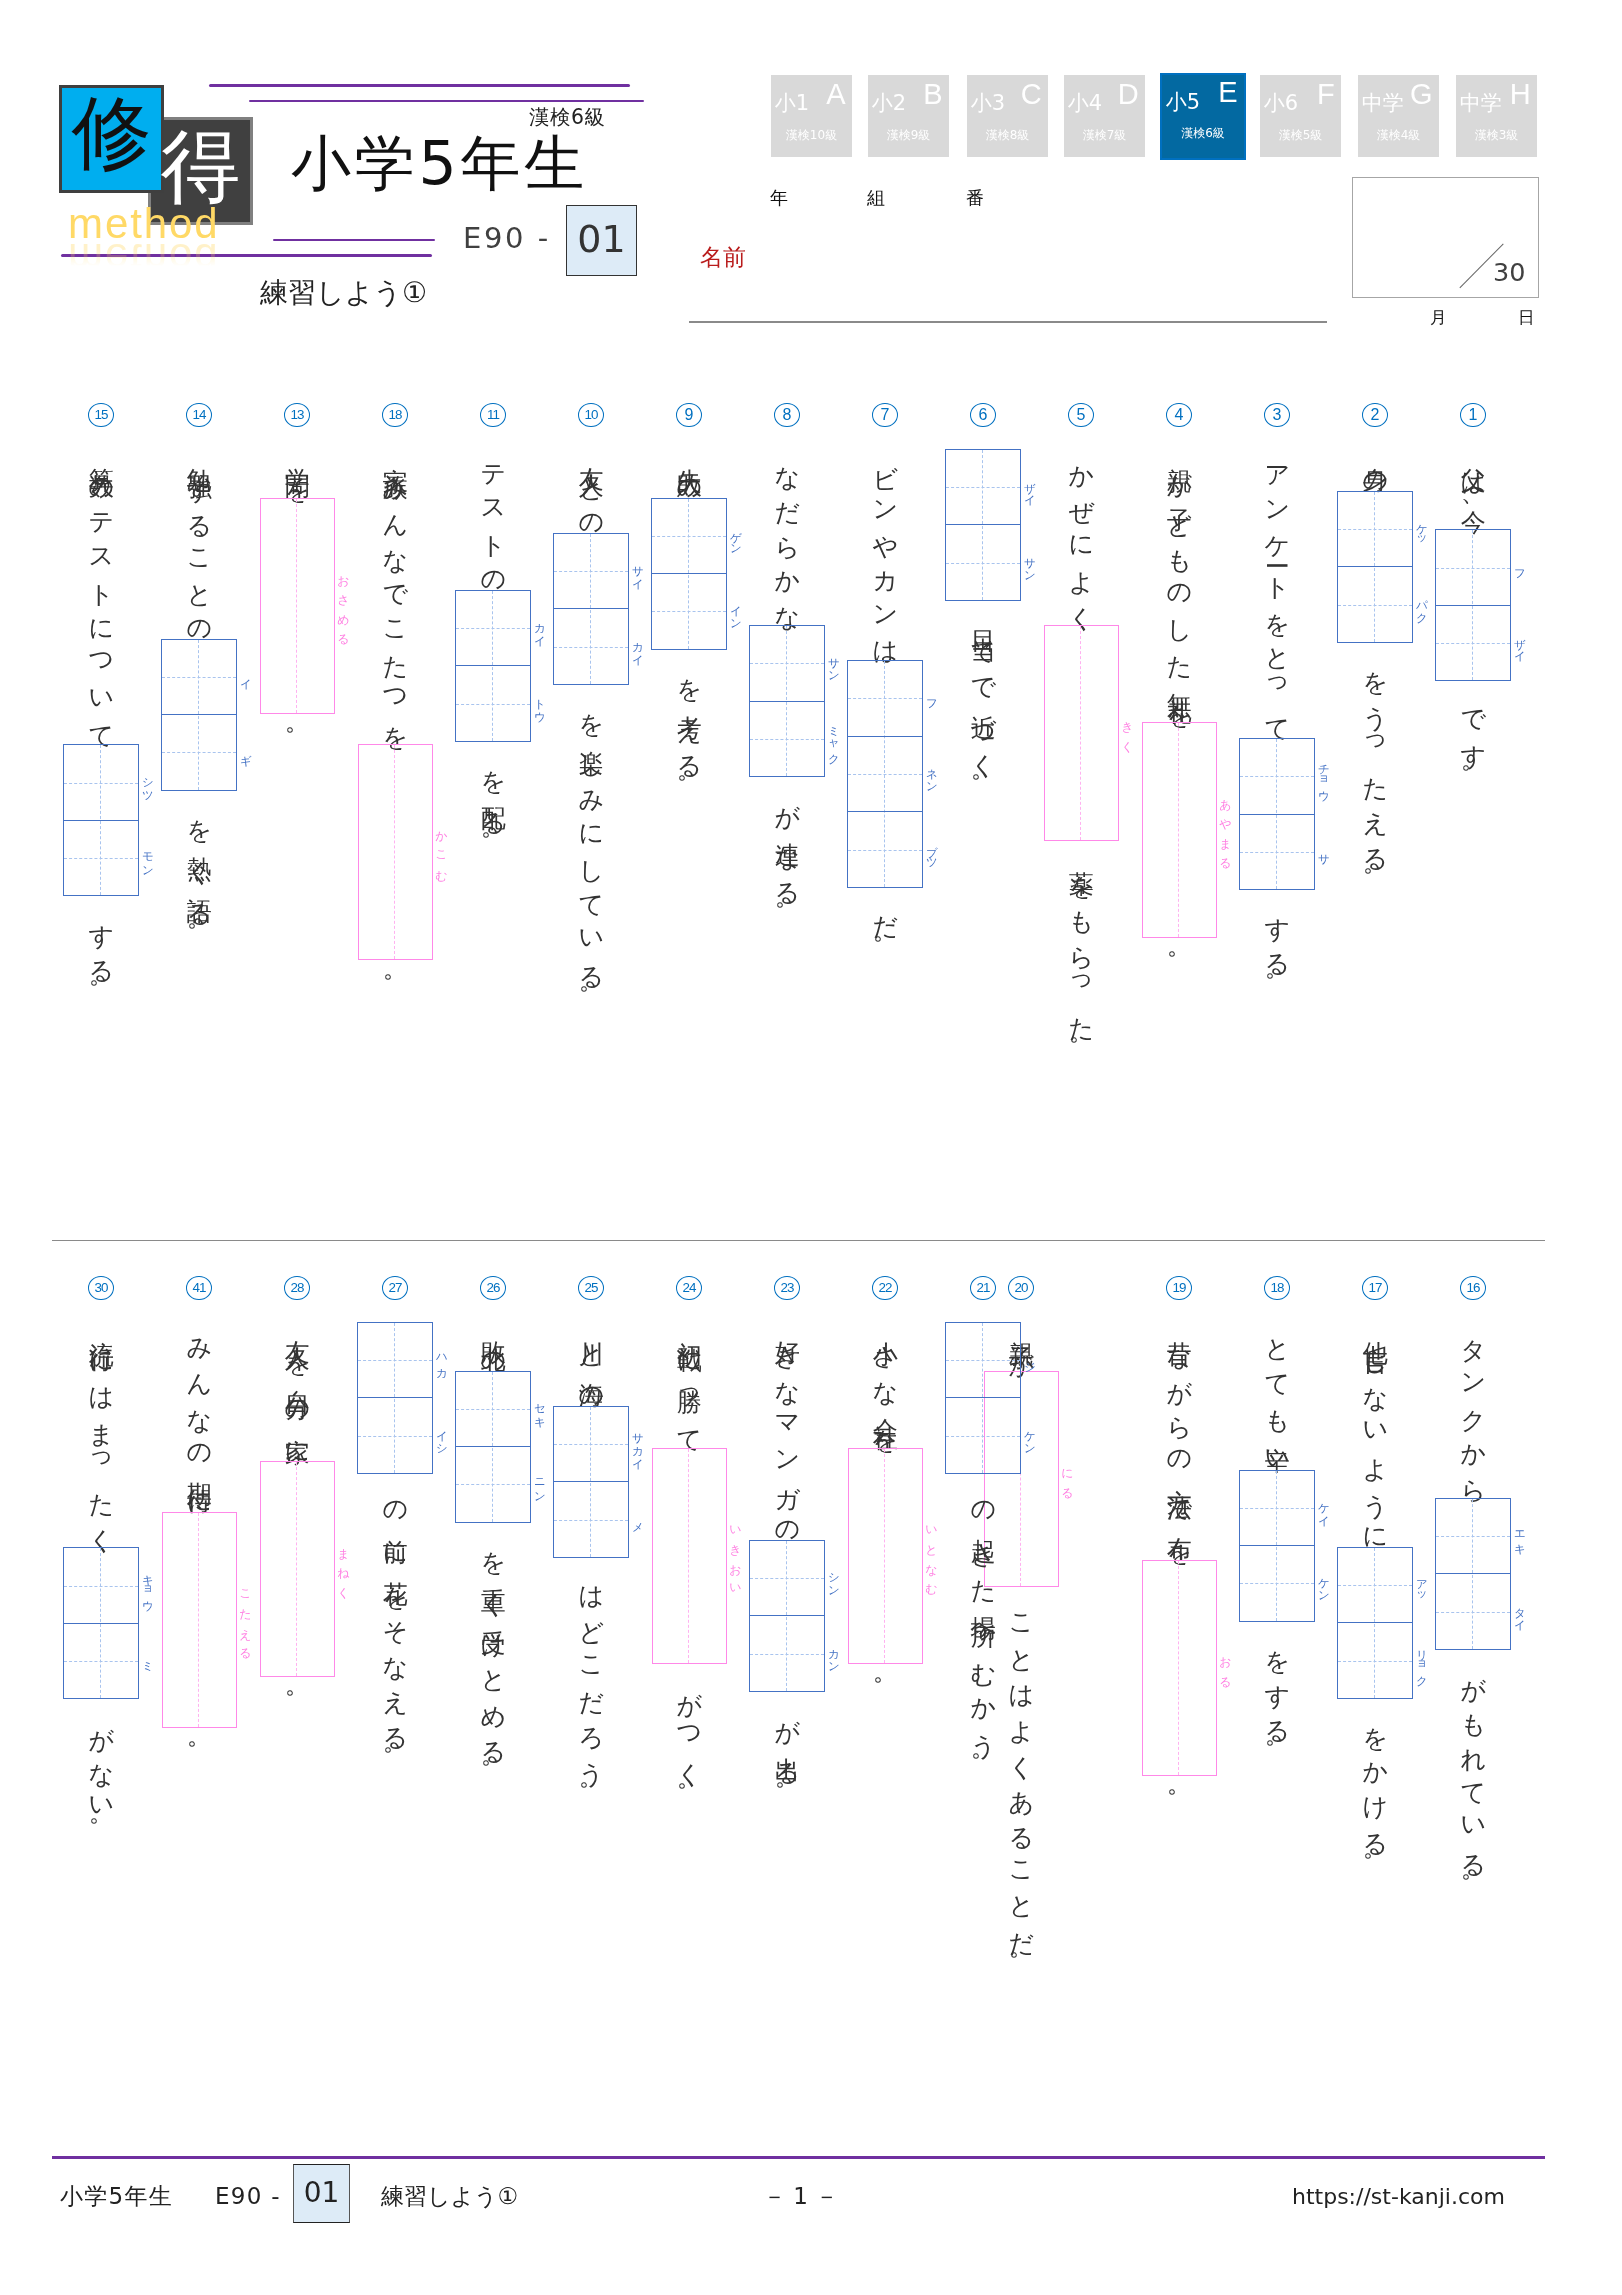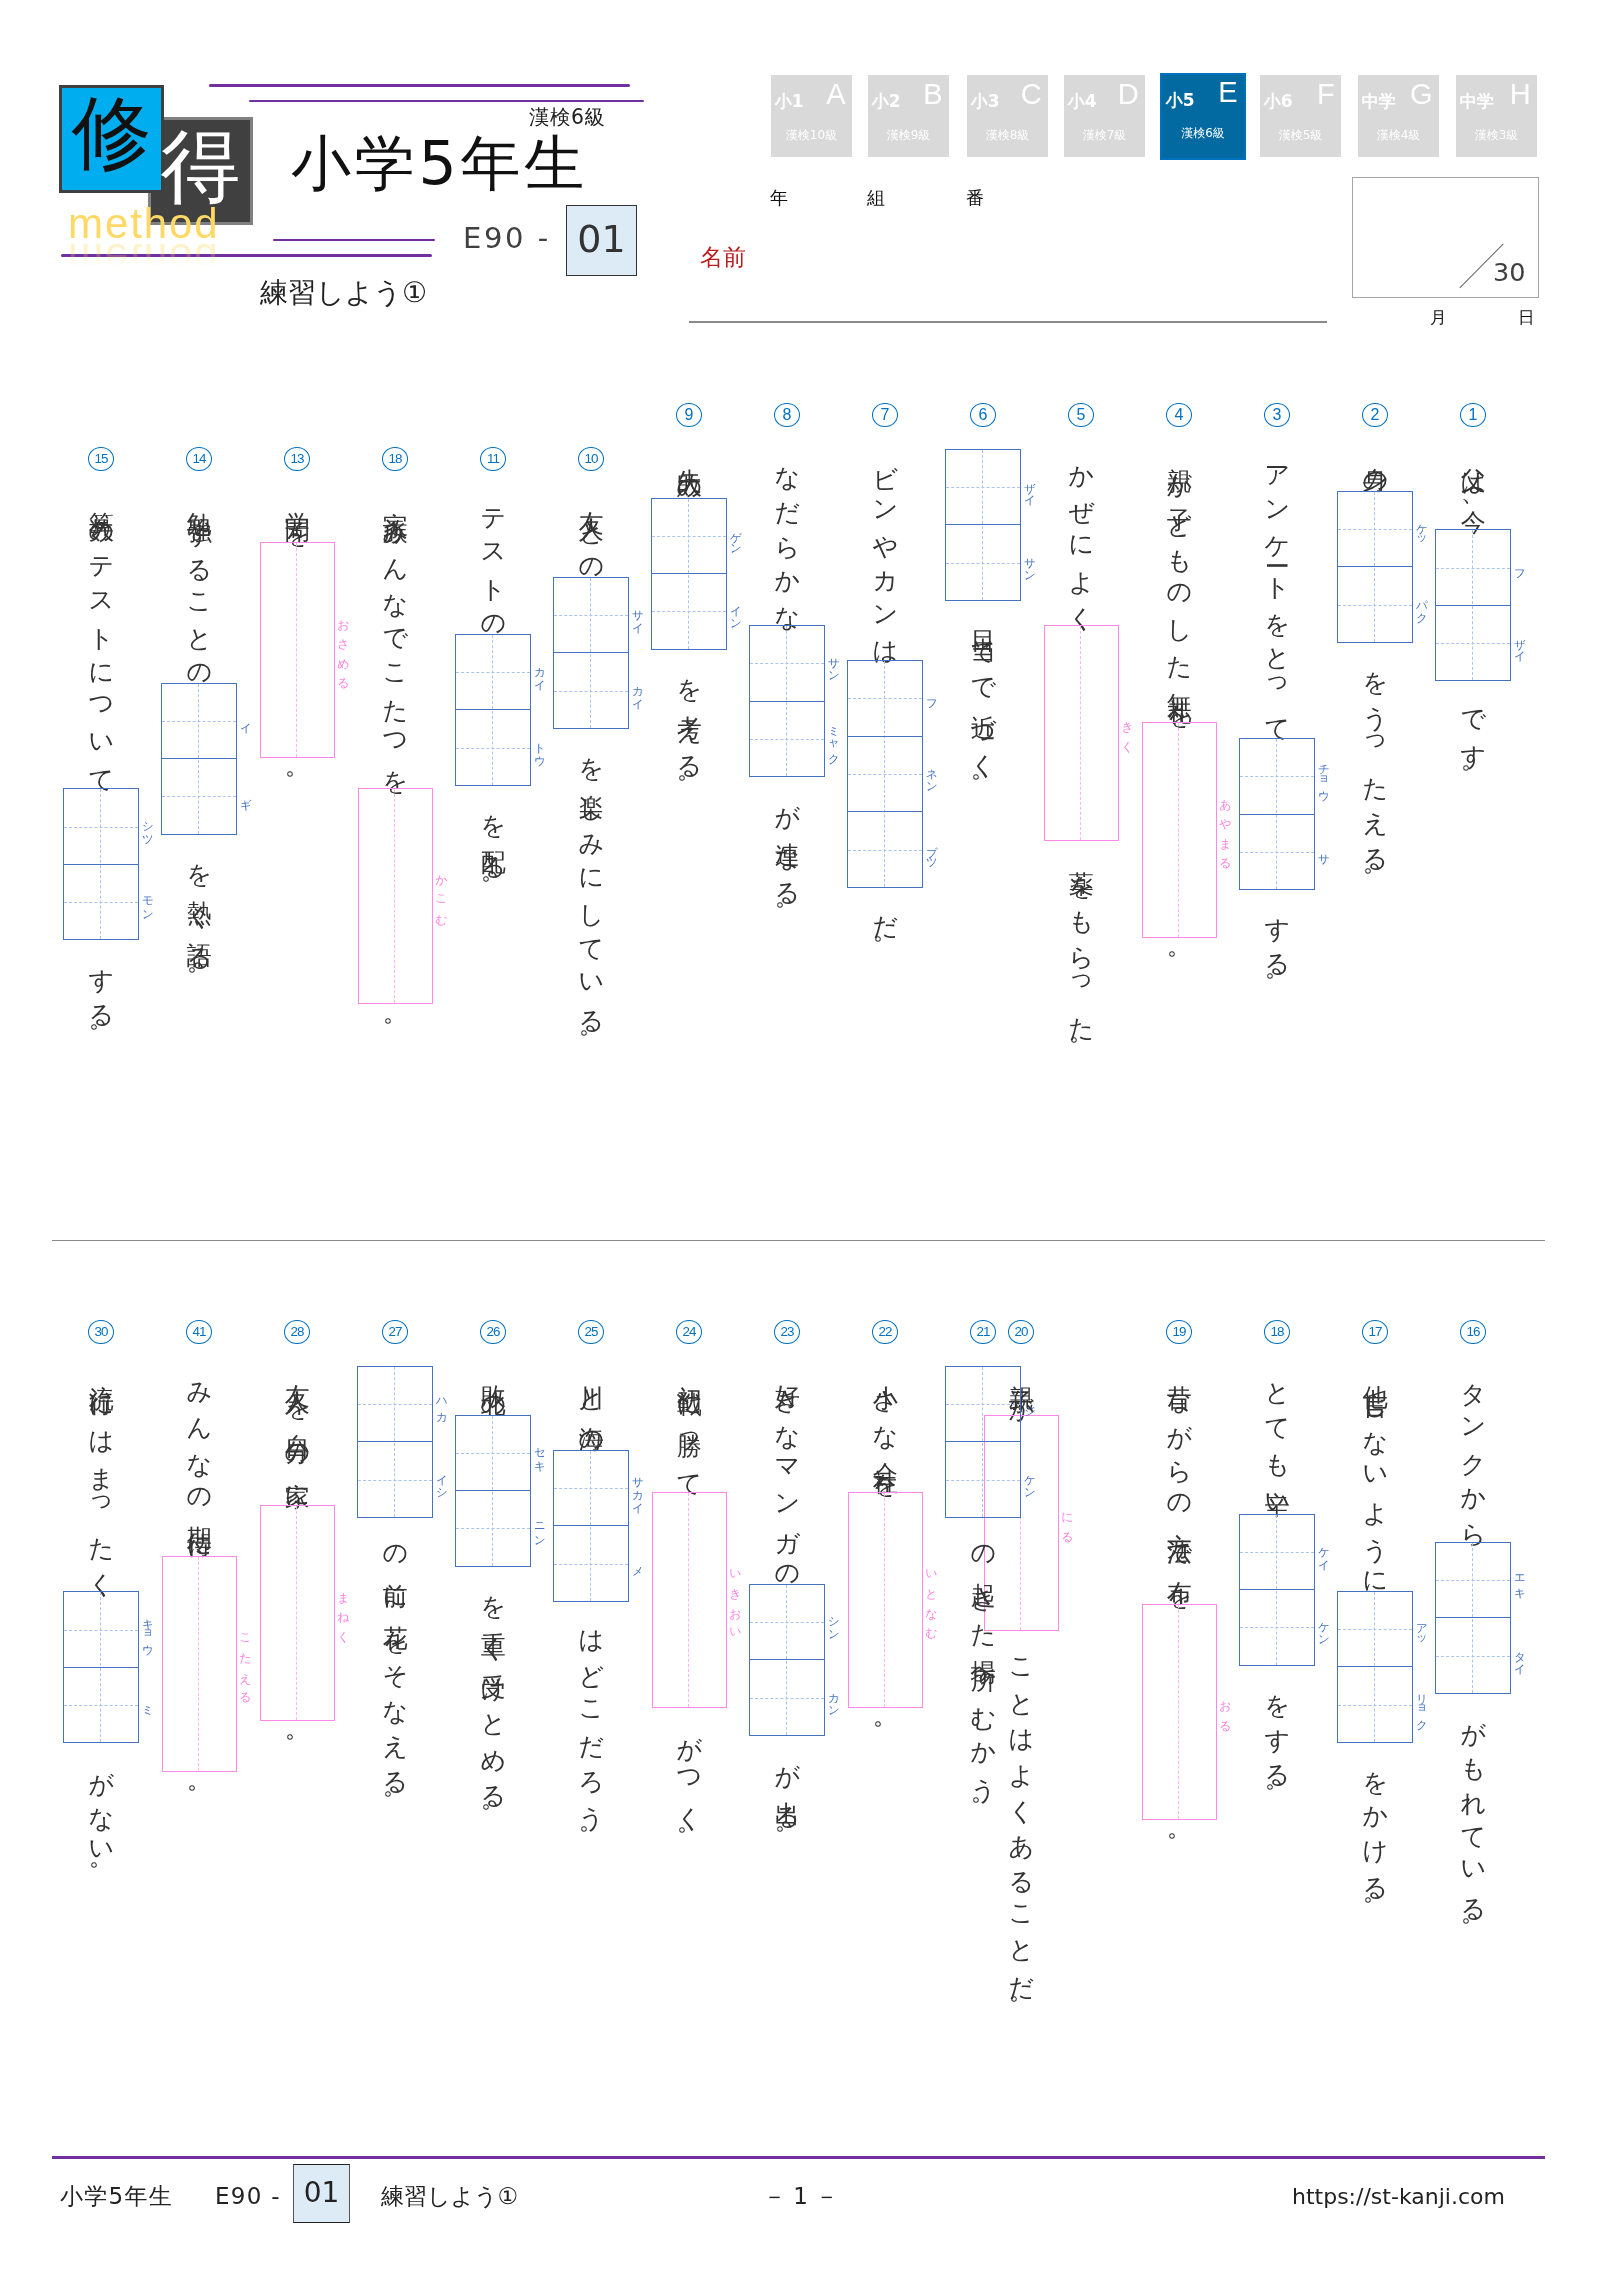--- a/index.html
+++ b/index.html
@@ -27,21 +27,21 @@
   .pl4 { left:61px; top:254px; width:371px; height:3.2px; }
 
   .level { left:529px; top:107px; font-size:20.4px; line-height:1; letter-spacing:0.6px; color:#222; }
   .title { left:291px; top:133px; font-size:60px; line-height:1; letter-spacing:3.8px; color:#111; }
   .code-prefix { left:463px; top:224px; font-size:29px; line-height:1; letter-spacing:2.6px; color:#404040; }
   .code-box { left:566px; top:205px; width:71px; height:71px; background:#DDEBF7; border:1.3px solid #333; border-top-width:1.9px; border-bottom-width:1.9px; box-sizing:border-box; font-size:38px; line-height:66px; text-align:center; color:#333; }
   .subtitle { left:260px; top:279px; font-size:28px; line-height:1; color:#222; }
 
   
   .tab { position:absolute; top:75px; width:81px; height:82px; background:#D9D9D9; color:#ffffff; box-sizing:border-box; }
-  .tab .tg { position:absolute; left:3.8px; top:18px; font-size:17px; line-height:1; white-space:nowrap;font-weight:bold; }
+  .tab .tg { position:absolute; left:3.8px; top:18px; font-size:21px; line-height:1; white-space:nowrap; }
   .tab .tl { position:absolute; right:6.4px; top:5.1px; font-family:"Liberation Sans", sans-serif; font-size:29px; line-height:1; }
   .tab .tk { position:absolute; left:0; right:0; top:54px; text-align:center; font-size:12px; line-height:1; white-space:nowrap; }
   .tab.active { top:73px; width:86px; height:87px; background:#0369a1; border:2.6px solid #0070C0; }
   .tab.active .tg { left:3.8px; top:16.6px; }
   .tab.active .tl { right:6.4px; top:3.2px; }
   .tab.active .tk { top:52px; }
 
   
   .info-lbl { font-size:18px; line-height:1; color:#111; }
   .name-lbl { left:700px; top:246px; font-size:23px; line-height:1; color:#b91c1c; }
@@ -54,21 +54,21 @@
   
   .divider { left:52px; top:1240px; width:1493px; height:1.3px; background:#8a8a8a; }
 
   
   .q { position:absolute; width:102px; display:flex; flex-direction:column; align-items:center; }
   .q.up { top:403px; }
   .q.low { top:1276px; }
   .qnum { flex:none; width:25.5px; height:24px; box-sizing:border-box; border:1.6px solid #0070C0; border-radius:50%;
           color:#0070C0; font-family:"Liberation Sans", sans-serif; font-size:16px; line-height:21px; text-align:center;
           margin-bottom:21.4px; }
-  .qnum.two { font-size:13.4px; letter-spacing:-1px;margin-top:44px; }
+  .qnum.two { font-size:13.4px; letter-spacing:-1px; }
   .vt { flex:none; writing-mode:vertical-rl; text-orientation:mixed; font-size:25px; line-height:25.5px; letter-spacing:6.7px; color:#333333; white-space:nowrap; }
 
   .kbox { flex:none; position:relative; width:76px; border:1.6px solid #4472C4; box-sizing:border-box; display:flex; flex-direction:column; margin:0.6px 0 10.2px 0; }
   .kbox.c2 { height:152px; }
   .kbox.c3 { height:228px; }
   .kbox::before { content:""; position:absolute; left:50%; top:0; bottom:0; margin-left:-0.6px; border-left:1.3px dashed #A9C4EE; }
   .cell { position:relative; flex:1; }
   .cell + .cell { border-top:1px solid #4472C4; }
   .cell::after { content:""; position:absolute; left:0; right:0; top:50%; border-top:1.3px dashed #A9C4EE; }
   .furi { position:absolute; left:100%; margin-left:3.2px; top:50%; transform:translateY(-50%); writing-mode:vertical-rl; font-size:11.5px; line-height:12.8px; color:#4472C4; white-space:nowrap; }

